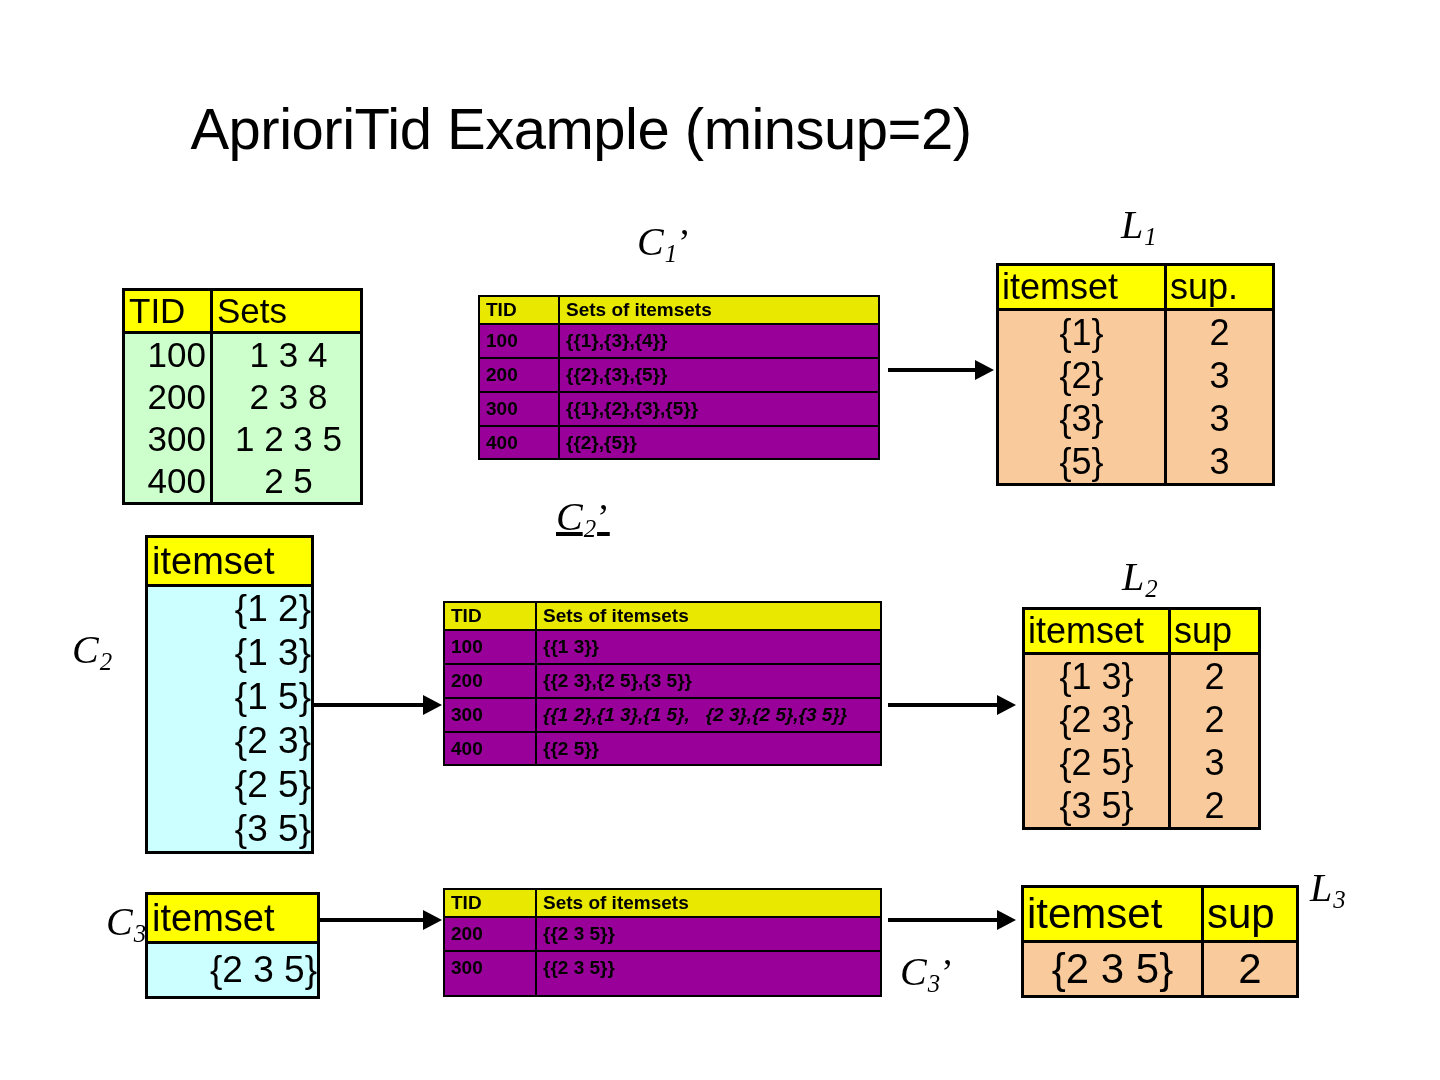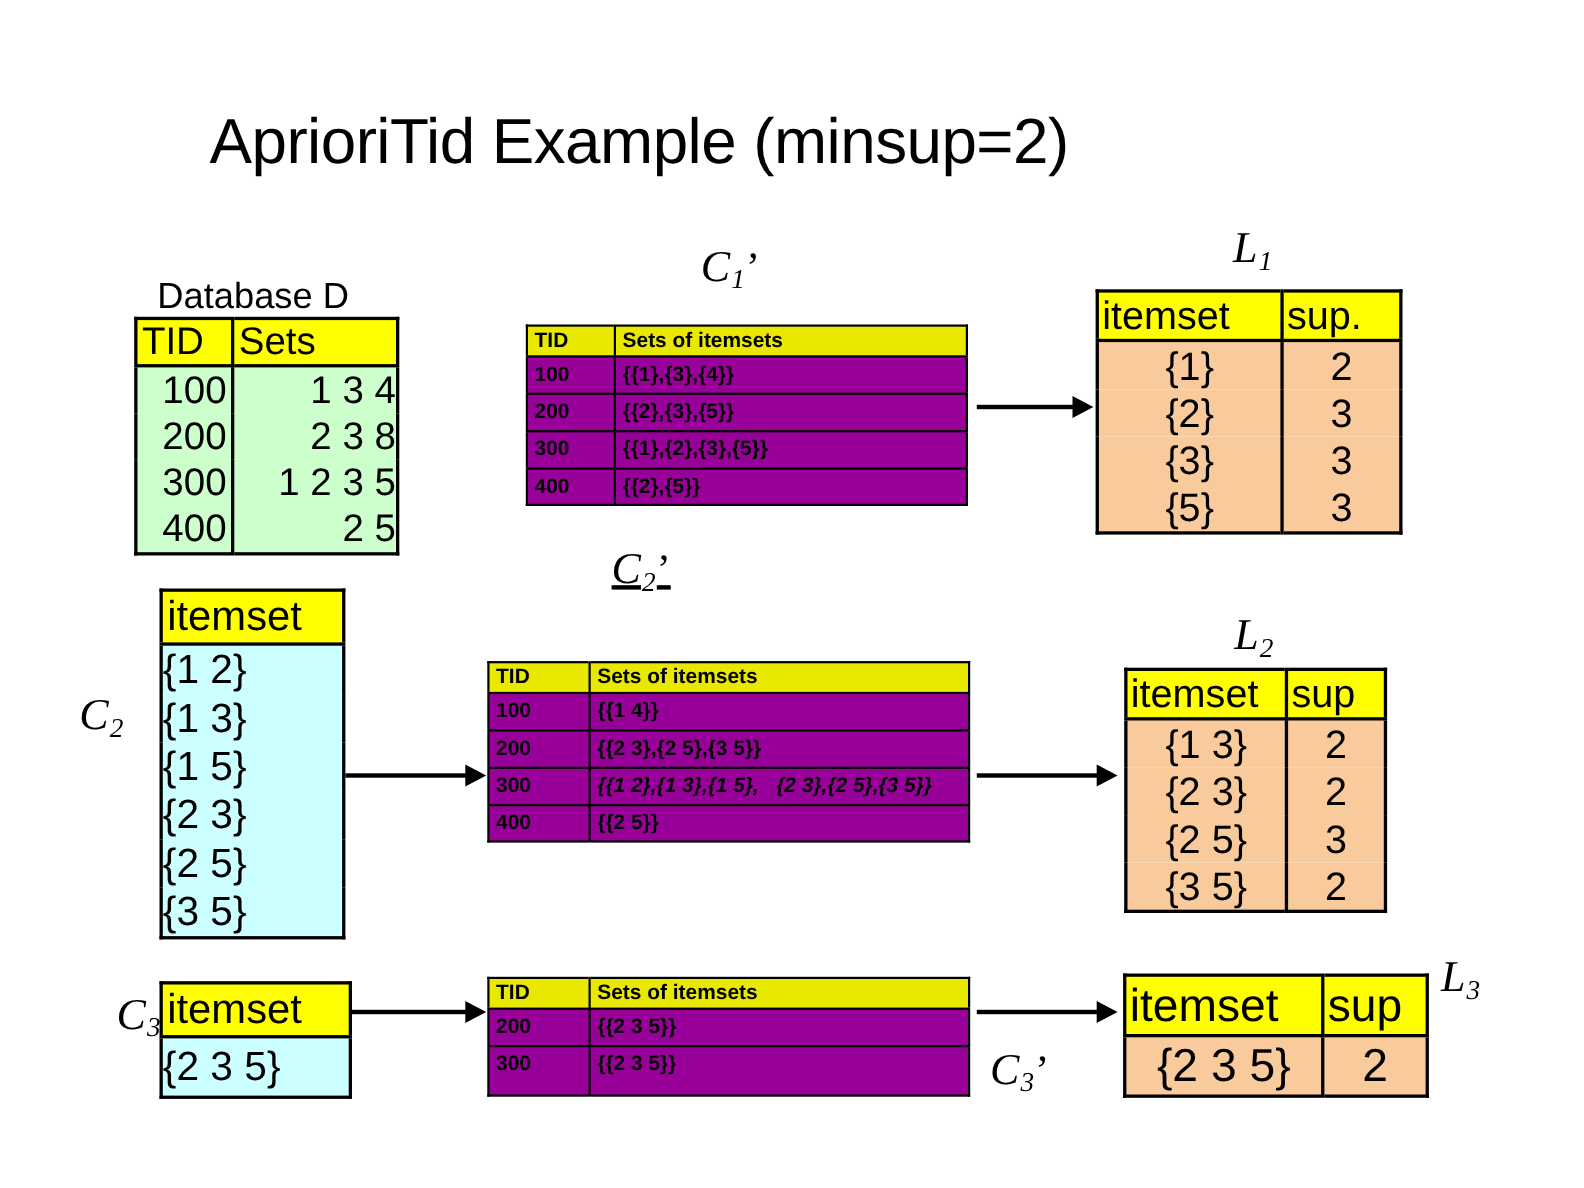--- a/index.html
+++ b/index.html
@@ -59,21 +59,21 @@
     height: 40px;
     padding-left: 4px;
     border-bottom: 3px solid #000;
     text-align: left;
   }
   .tbl-db .hdr.c1 { border-right: 3px solid #000; }
   .tbl-db .cell {
     background: #CCFFCC;
     font-size: 35px;
     height: 42px;
-    text-align: right;
+    text-align: center;
     padding-left: 4px;
   }
   .tbl-db .cell.c1 {
     border-right: 3px solid #000;
     text-align: right;
     padding-right: 4px;
   }
 
   
   .tbl-purple .hdr {
@@ -125,21 +125,21 @@
     font-size: 38px;
     height: 46px;
     text-align: left;
     padding-left: 4px;
     border-bottom: 3px solid #000;
   }
   .tbl-cyan .cell {
     background: #CCFFFF;
     font-size: 37px;
     height: 44px;
-    text-align: left;
+    text-align: right;
   }
 
   
   .mlabel {
     font-family: "Liberation Serif", serif;
     font-style: italic;
     font-size: 40px;
     white-space: nowrap;
     line-height: 1;
   }
@@ -177,21 +177,20 @@
     border-left: 19px solid #000;
   }
 </style>
 </head>
 <body>
 
 <div id="stage">
 
   <div class="abs" id="page-title">AprioriTid Example (minsup=2)</div>
 
-  <div class="abs plain-label" style="left:143px; top:250px;">Database D</div>
 
   <table class="grid tbl-db abs" id="table-database" style="left:122px; top:288px; width:238px;">
     <colgroup>
         <col style="width:88px">
         <col style="width:150px">
       </colgroup>
     <thead>
       <tr>
         <th class="hdr c1">TID</th>
         <th class="hdr">Sets</th>
@@ -343,21 +342,21 @@
       </colgroup>
     <thead>
       <tr>
         <th class="hdr c1">TID</th>
         <th class="hdr">Sets of itemsets</th>
       </tr>
     </thead>
     <tbody>
       <tr>
         <td class="cell c1">100</td>
-        <td class="cell">{{1 4}}</td>
+        <td class="cell">{{1 3}}</td>
       </tr>
       <tr>
         <td class="cell c1">200</td>
         <td class="cell">{{2 3},{2 5},{3 5}}</td>
       </tr>
       <tr>
         <td class="cell c1">300</td>
         <td class="cell" style="white-space:pre-wrap;font-style:italic;">{{1 2},{1 3},{1 5},   {2 3},{2 5},{3 5}}</td>
       </tr>
       <tr>

